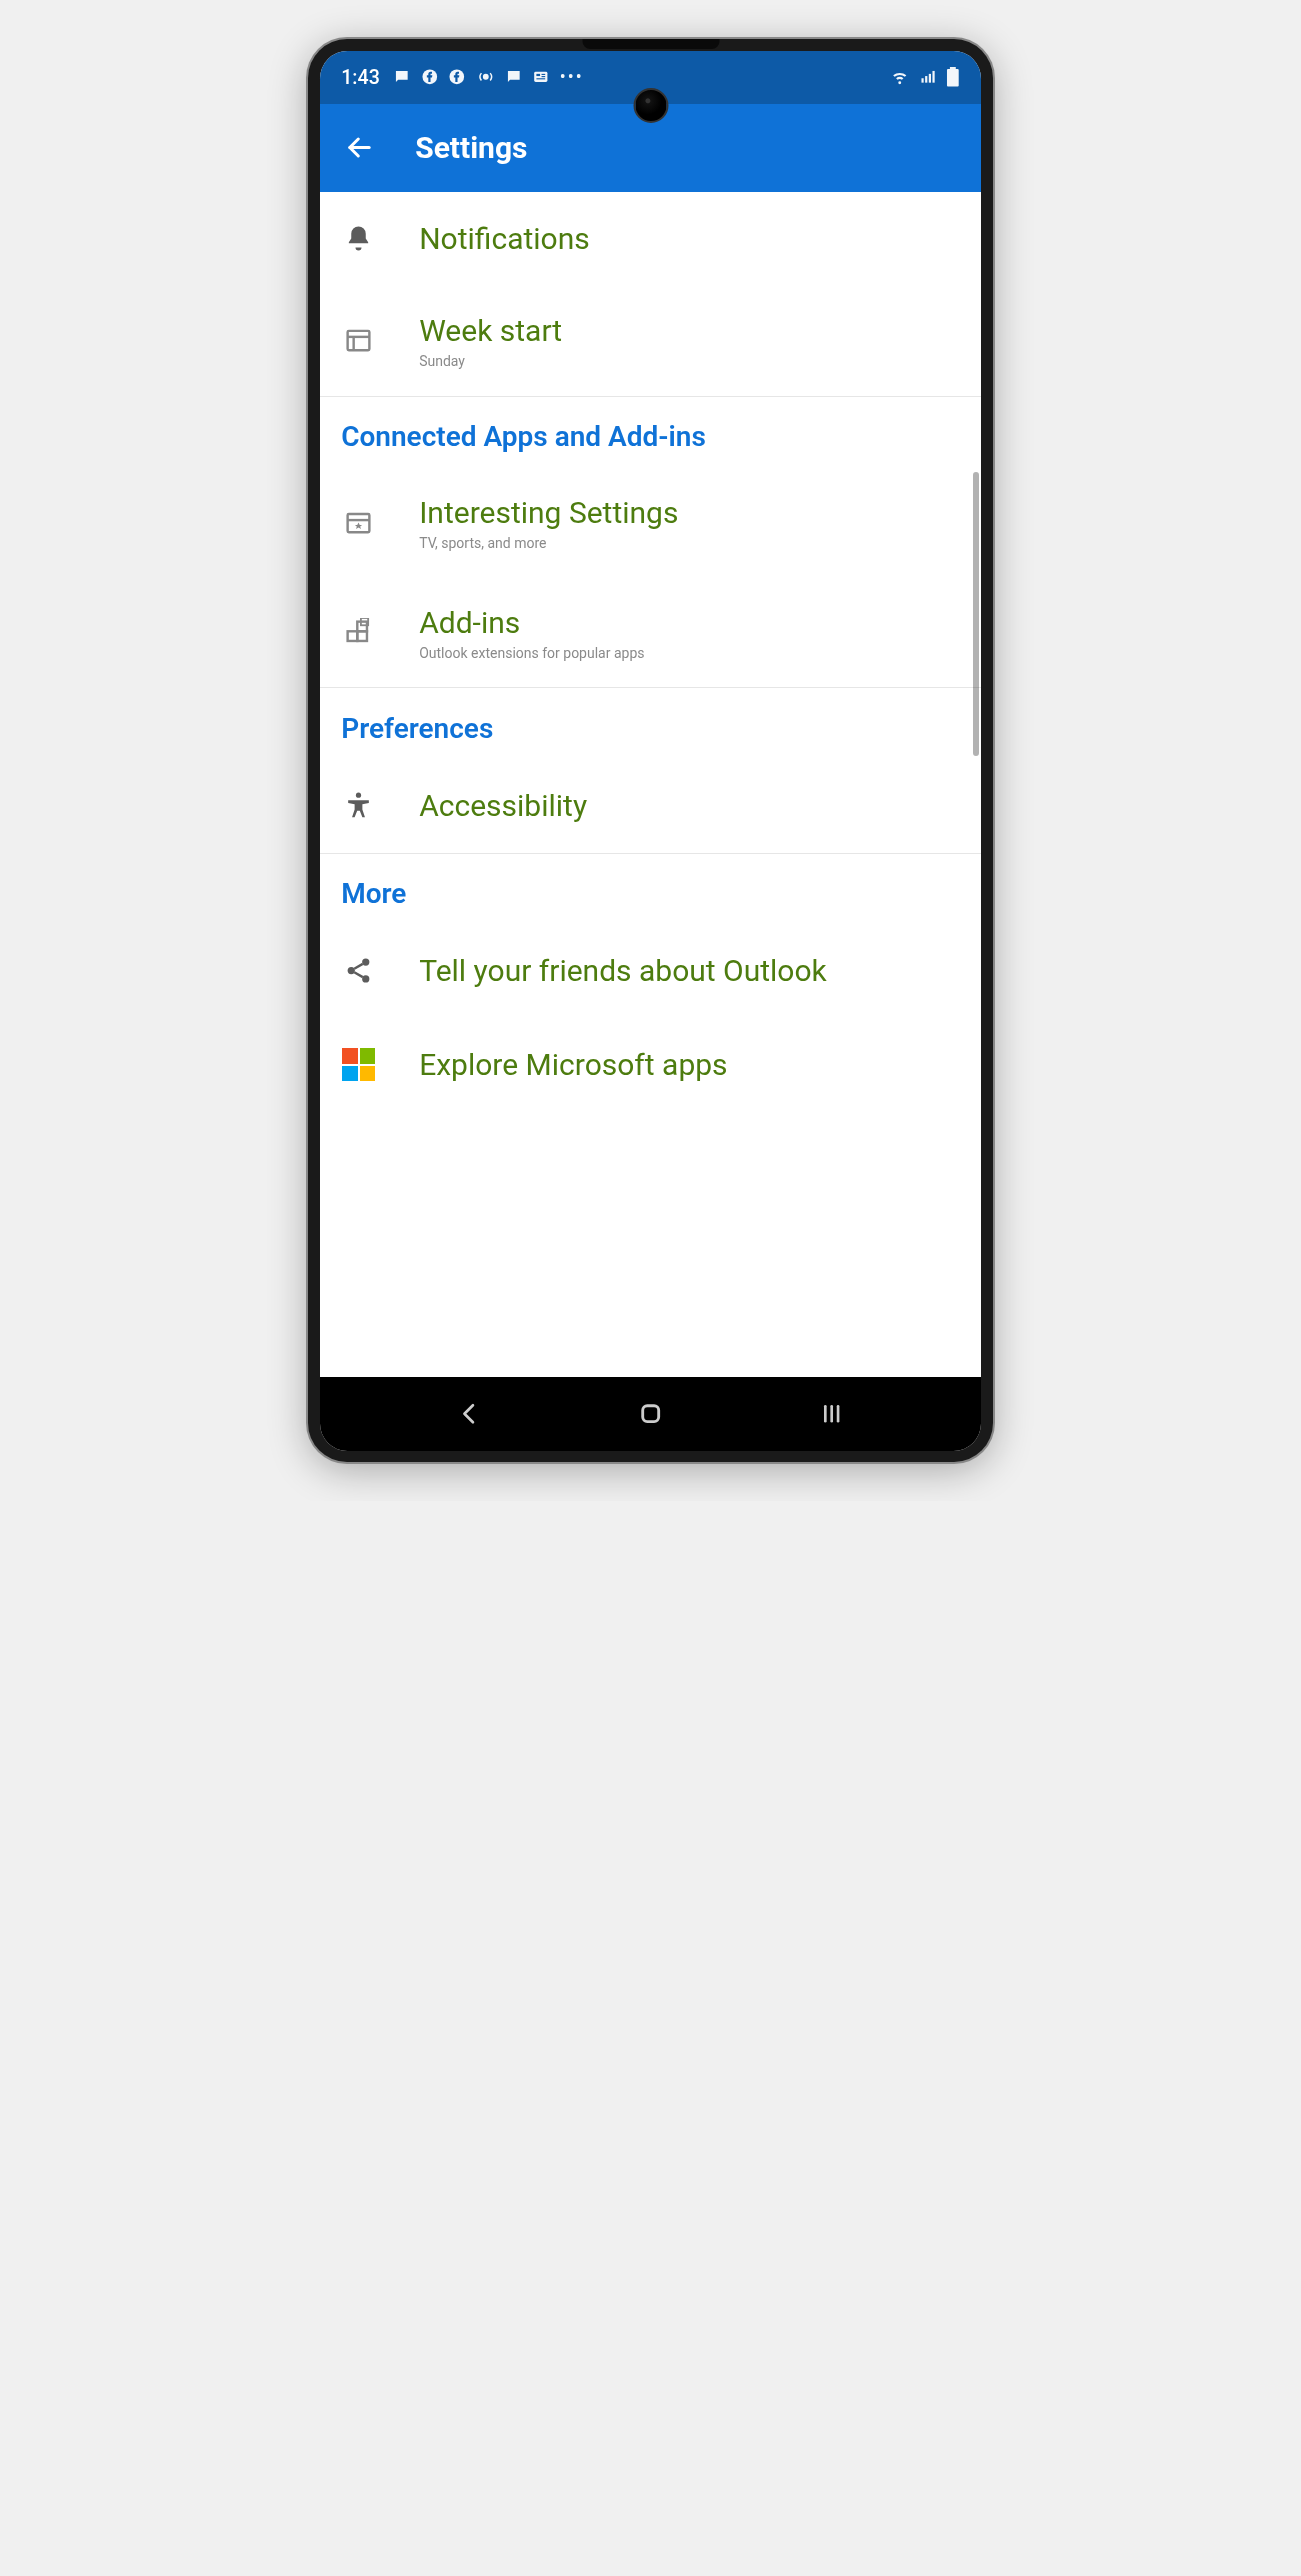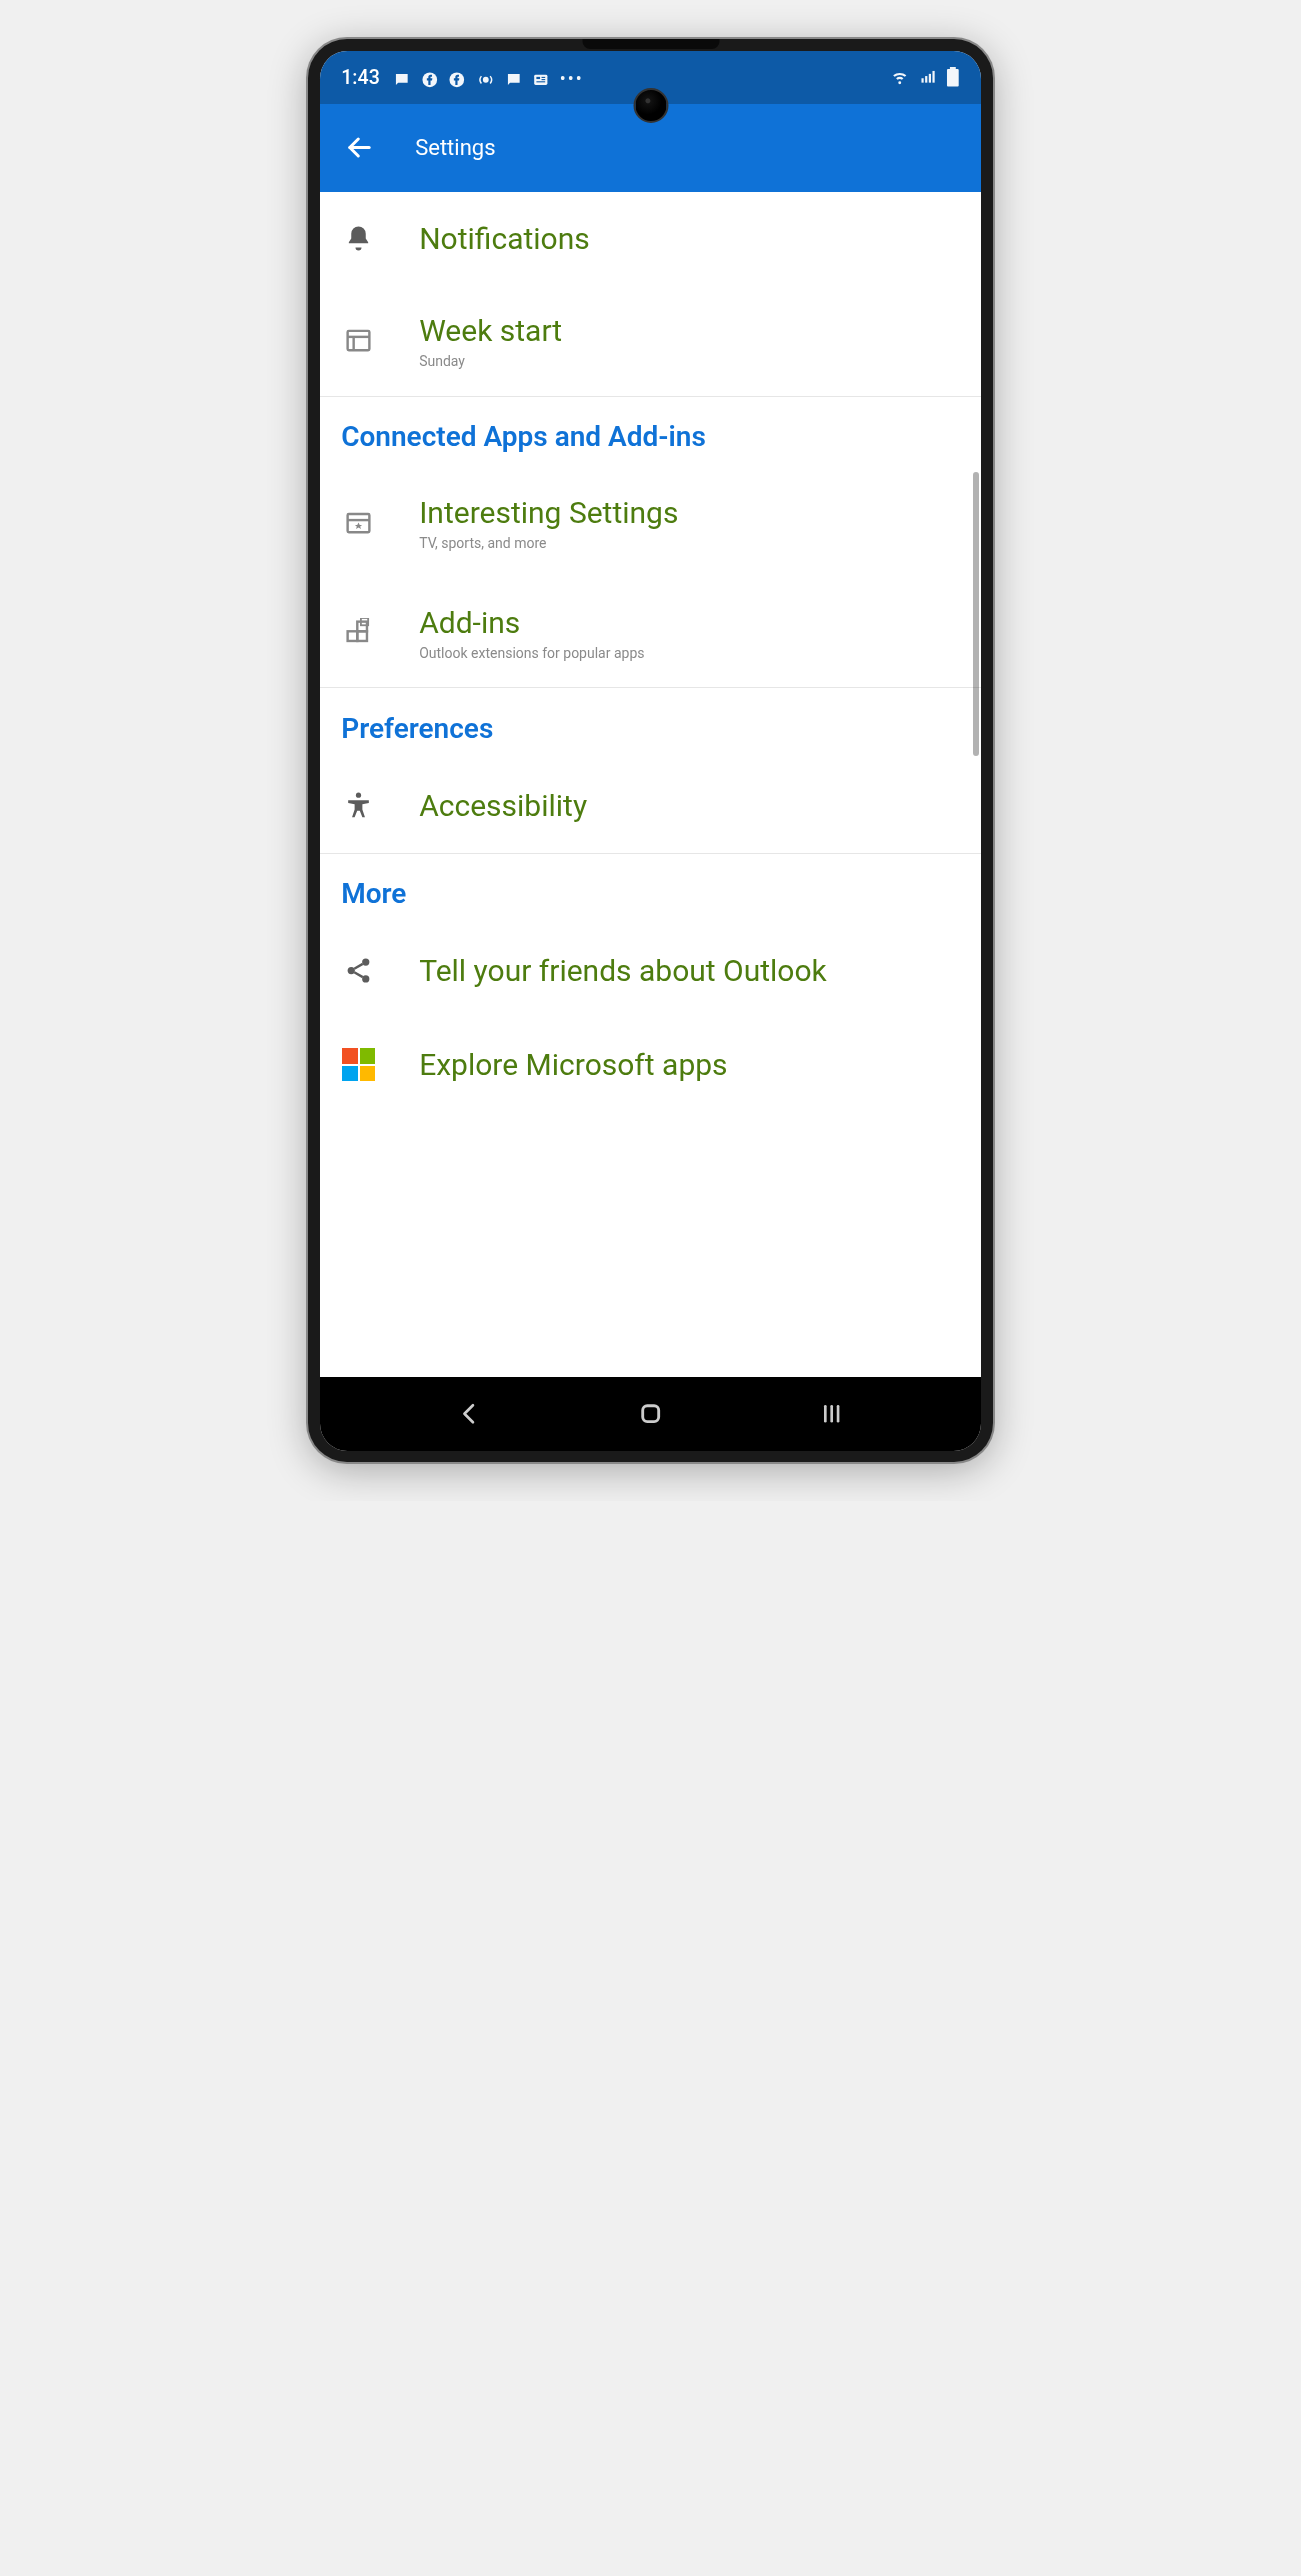--- a/index.html
+++ b/index.html
@@ -54,39 +54,39 @@
   .status-bar {
     background: #0d5aa7;
     color: #fff;
     height: 53px;
     display: flex;
     align-items: center;
     justify-content: space-between;
     padding: 0 21.5px;
     font-size: 19.6px;
   }
-  .status-left { display: flex; align-items: flex-end; gap: 9.8px; }
+  .status-left { display: flex; align-items: center; gap: 9.8px; }
   .status-right { display: flex; align-items: center; gap: 7.8px; }
   .status-time { font-weight: 500; margin-right: 3.9px; }
   .status-icon { font-size: 17.6px; opacity: 0.95; }
   .app-bar {
     background: #0f72d7;
     color: #fff;
     height: 88px;
     display: flex;
     align-items: center;
     padding: 0 23.5px;
     gap: 39px;
   }
   .back-arrow {
     width: 33px; height: 33px;
     display: flex; align-items: center; justify-content: center;
     cursor: pointer;
   }
-  .app-title { font-size: 22px; font-weight: 400; }
+  .app-title { font-size: 30px; font-weight: 700; }
   .content {
     flex: 1;
     overflow-y: auto;
     background: #fff;
   }
   .section-header {
     color: #0f72d7;
     font-size: 28px;
     font-weight: 600;
     padding: 23.5px 21.5px 13.7px 21.5px;

